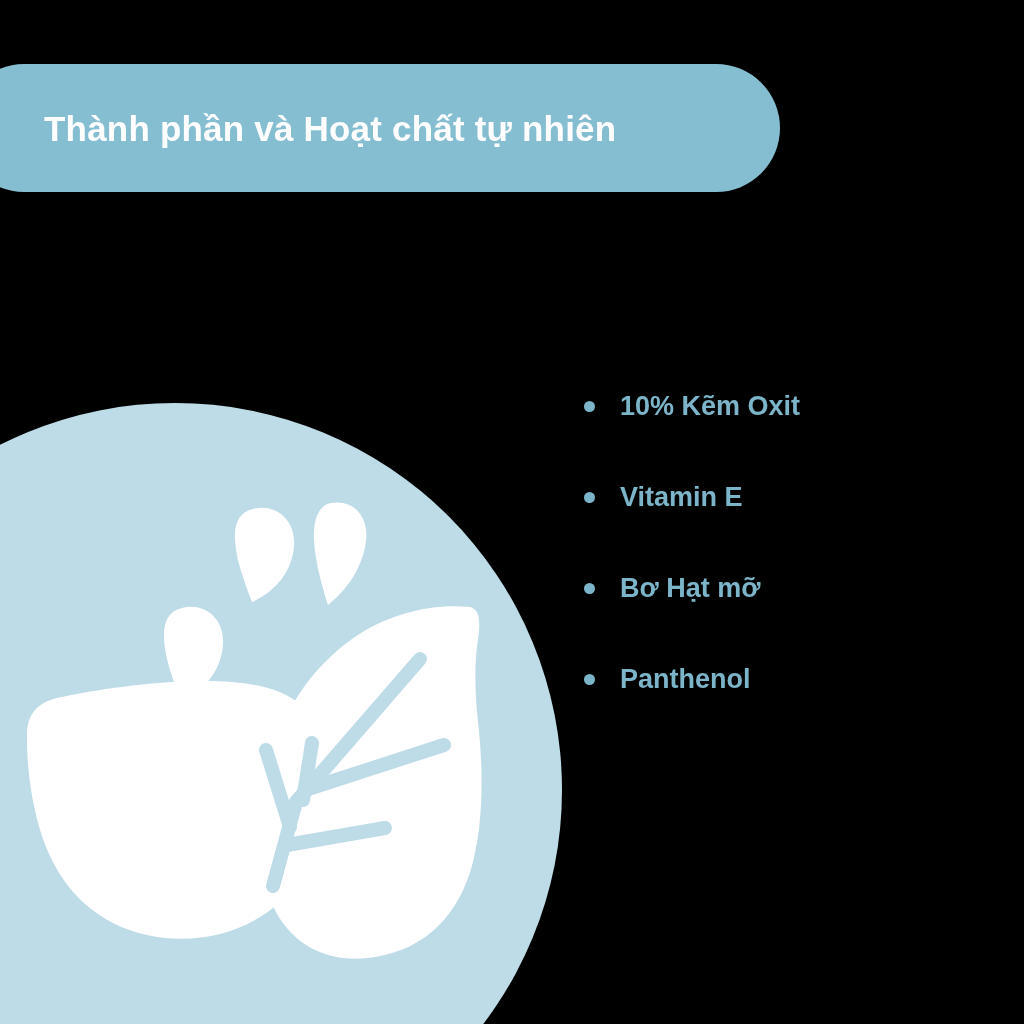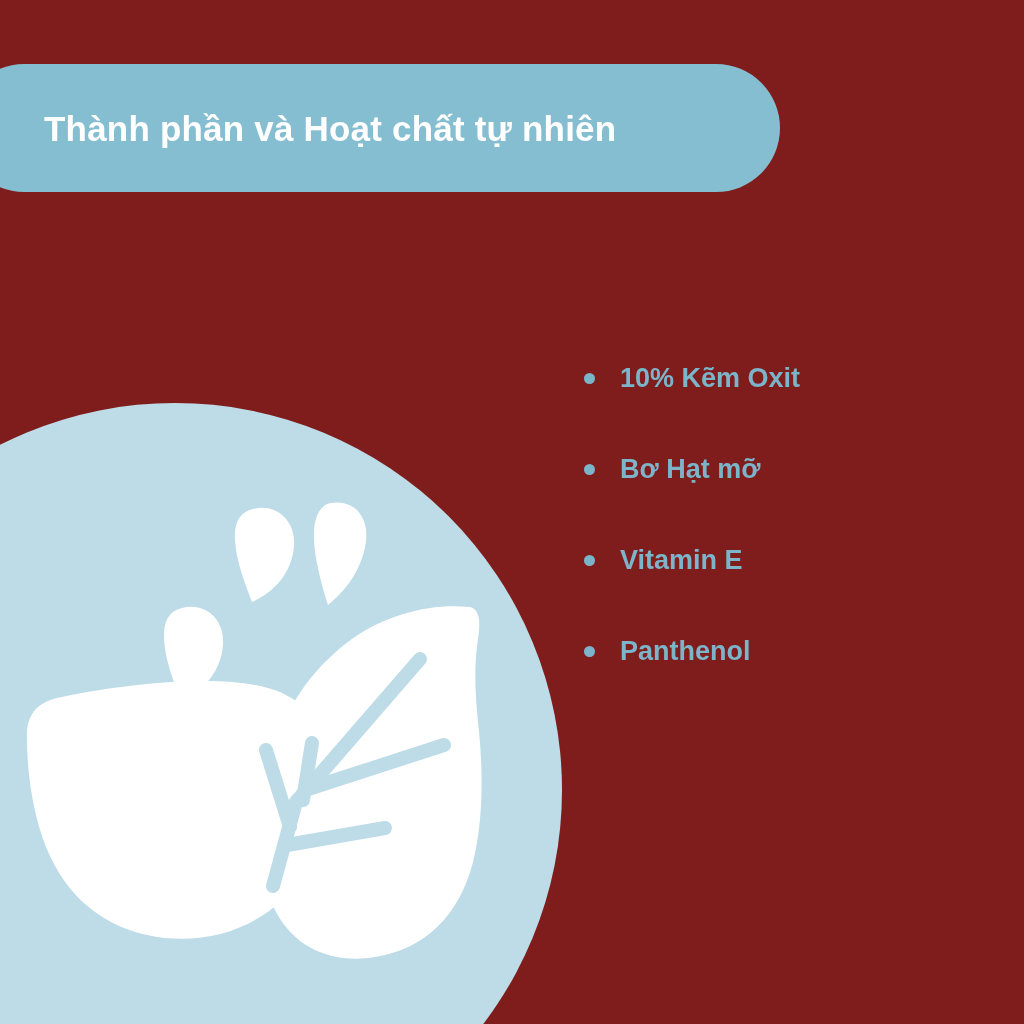--- a/index.html
+++ b/index.html
@@ -11,21 +11,21 @@
     height: 1024px;
     background: #ffffff;
     font-family: "Liberation Sans", sans-serif;
     overflow: hidden;
   }
 
   #canvas {
     position: relative;
     width: 1024px;
     height: 1024px;
-    background: #7f1d1d;
+    background: #000000;
     overflow: hidden;
   }
 
   
   #header-banner {
     position: absolute;
     left: -40px;
     top: 64px;
     width: 820px;
     height: 128px;
@@ -60,20 +60,21 @@
     position: absolute;
     left: 584px;
     top: 355px;
     width: 400px;
   }
   .ingredient-item {
     display: flex;
     align-items: center;
     height: 46px;
     margin-bottom: 45px;
+    margin-top: 28px;
   }
   .ingredient-item:last-child {
     margin-bottom: 0;
     text-align: right;
   }
   .bullet-dot {
     width: 11px;
     height: 11px;
     border-radius: 50%;
     background: #7cb5c9;
@@ -158,26 +159,26 @@
 
   <div id="ingredient-list">
 
     <div class="ingredient-item">
       <span class="bullet-dot"></span>
       <span class="ingredient-label">10% Kẽm Oxit</span>
     </div>
 
     <div class="ingredient-item">
       <span class="bullet-dot"></span>
-      <span class="ingredient-label">Bơ Hạt mỡ</span>
+      <span class="ingredient-label">Vitamin E</span>
     </div>
 
     <div class="ingredient-item">
       <span class="bullet-dot"></span>
-      <span class="ingredient-label">Vitamin E</span>
+      <span class="ingredient-label">Bơ Hạt mỡ</span>
     </div>
 
     <div class="ingredient-item">
       <span class="bullet-dot"></span>
       <span class="ingredient-label">Panthenol</span>
     </div>
 
   </div>
 
 </div>

